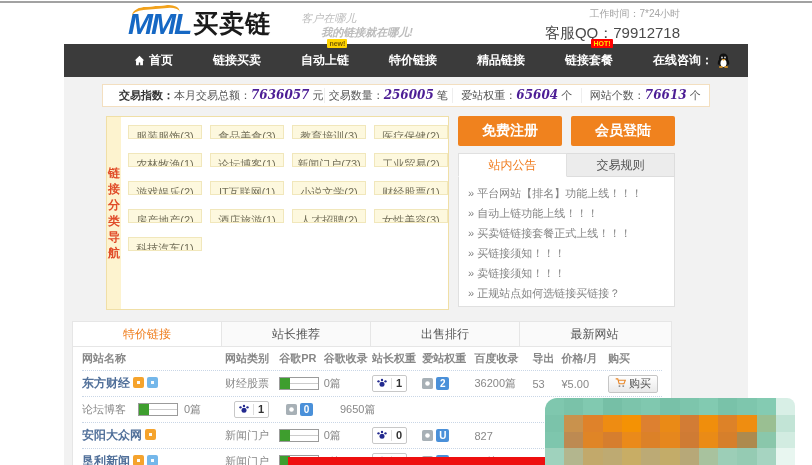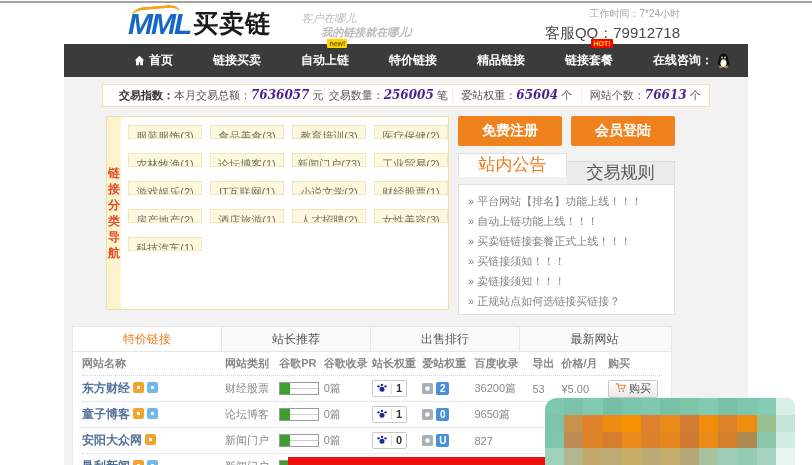--- a/index.html
+++ b/index.html
@@ -56,23 +56,23 @@
   .cat-grid { display:grid; grid-template-columns:repeat(4,74px); grid-auto-rows:22px; gap:6px 8px;
               padding:8px 0 0 7px; align-content:start; }
   .cat-btn { display:block; height:14px; line-height:20px; text-align:center; font-size:11px; color:#74705a;
              background:#fdf8de; border:1px solid #f1e7bb; text-decoration:none; cursor:pointer; white-space:nowrap; overflow:hidden; }
 
   .right-col { width:217px; margin-left:9px; }
   .acct-btns { display:flex; gap:9px; }
   .btn-orange { flex:1; height:30px; background:#f0821e; border:none; border-radius:2px; color:#fff;
                 font-size:14px; font-weight:bold; font-family:inherit; cursor:pointer; }
   .notice-tabs { display:flex; margin-top:7px; position:relative; z-index:2; }
-  .n-tab { flex:1; height:24px; line-height:22px; text-align:center; font-size:17px; cursor:pointer; }
+  .n-tab { flex:1; height:24px; line-height:22px; text-align:center; font-size:12px; cursor:pointer; }
   .n-tab.active { background:#fff; border:1px solid #e0e0e0; border-bottom:1px solid #fff; color:#f07b1d; }
-  .n-tab.inactive { background:#ececec; border:1px solid #ddd; border-left:none; color:#555;margin-top:8px; }
+  .n-tab.inactive { background:#ececec; border:1px solid #ddd; border-left:none; color:#555; }
   .notice-box { margin-top:-1px; background:#fff; border:1px solid #e0e0e0; height:131px; padding:6px 9px; }
   .notice-item { font-size:11px; color:#848484; line-height:20px; white-space:nowrap; overflow:hidden; cursor:pointer; }
 
   
   .market { width:600px; margin-left:8px; margin-top:11px; background:#fff; border:1px solid #e6e6e6; height:175px; }
   .market-tabs { display:flex; height:25px; background:#fafafa; border-bottom:1px solid #e6e6e6; }
   .m-tab { width:149px; line-height:25px; text-align:center; font-size:12px; color:#555;
            border-right:1px solid #e6e6e6; cursor:pointer; }
   .m-tab:last-child { border-right:none; }
   .m-tab.active { background:#fff; color:#ef7c1a; }
@@ -286,21 +286,20 @@
               <div class="t-cell c9"><button class="buy-btn">
                   <span class="cart"><svg width="11" height="10" viewBox="0 0 16 14">
                       <path d="M1 1h3l2 7h7l2-5H5" stroke="#e8882a" stroke-width="1.6" fill="none"></path>
                       <circle cx="6.5" cy="11.5" r="1.4" fill="#888"></circle>
                       <circle cx="12" cy="11.5" r="1.4" fill="#888"></circle>
                     </svg></span>
                   <span class="buy-label">购买</span>
                 </button></div>
             </div>
             <div class="t-row">
-              <div class="t-cell c0"><a class="site-name">童子博客</a><span class="mini-badge orange"></span><span class="mini-badge blue"></span></div>
               <div class="t-cell c1">论坛博客</div>
               <div class="t-cell c2"><span class="pr-meter"><span class="pr-fill"></span></span></div>
               <div class="t-cell c3">0篇</div>
               <div class="t-cell c4"><span class="weight-badge">
                   <span class="paw"><svg width="10" height="10" viewBox="0 0 12 12">
                       <circle cx="6" cy="7.5" r="3" fill="#232a8f"></circle>
                       <circle cx="1.8" cy="4" r="1.4" fill="#232a8f"></circle>
                       <circle cx="6" cy="2.3" r="1.4" fill="#232a8f"></circle>
                       <circle cx="10.2" cy="4" r="1.4" fill="#232a8f"></circle>
                     </svg></span>

